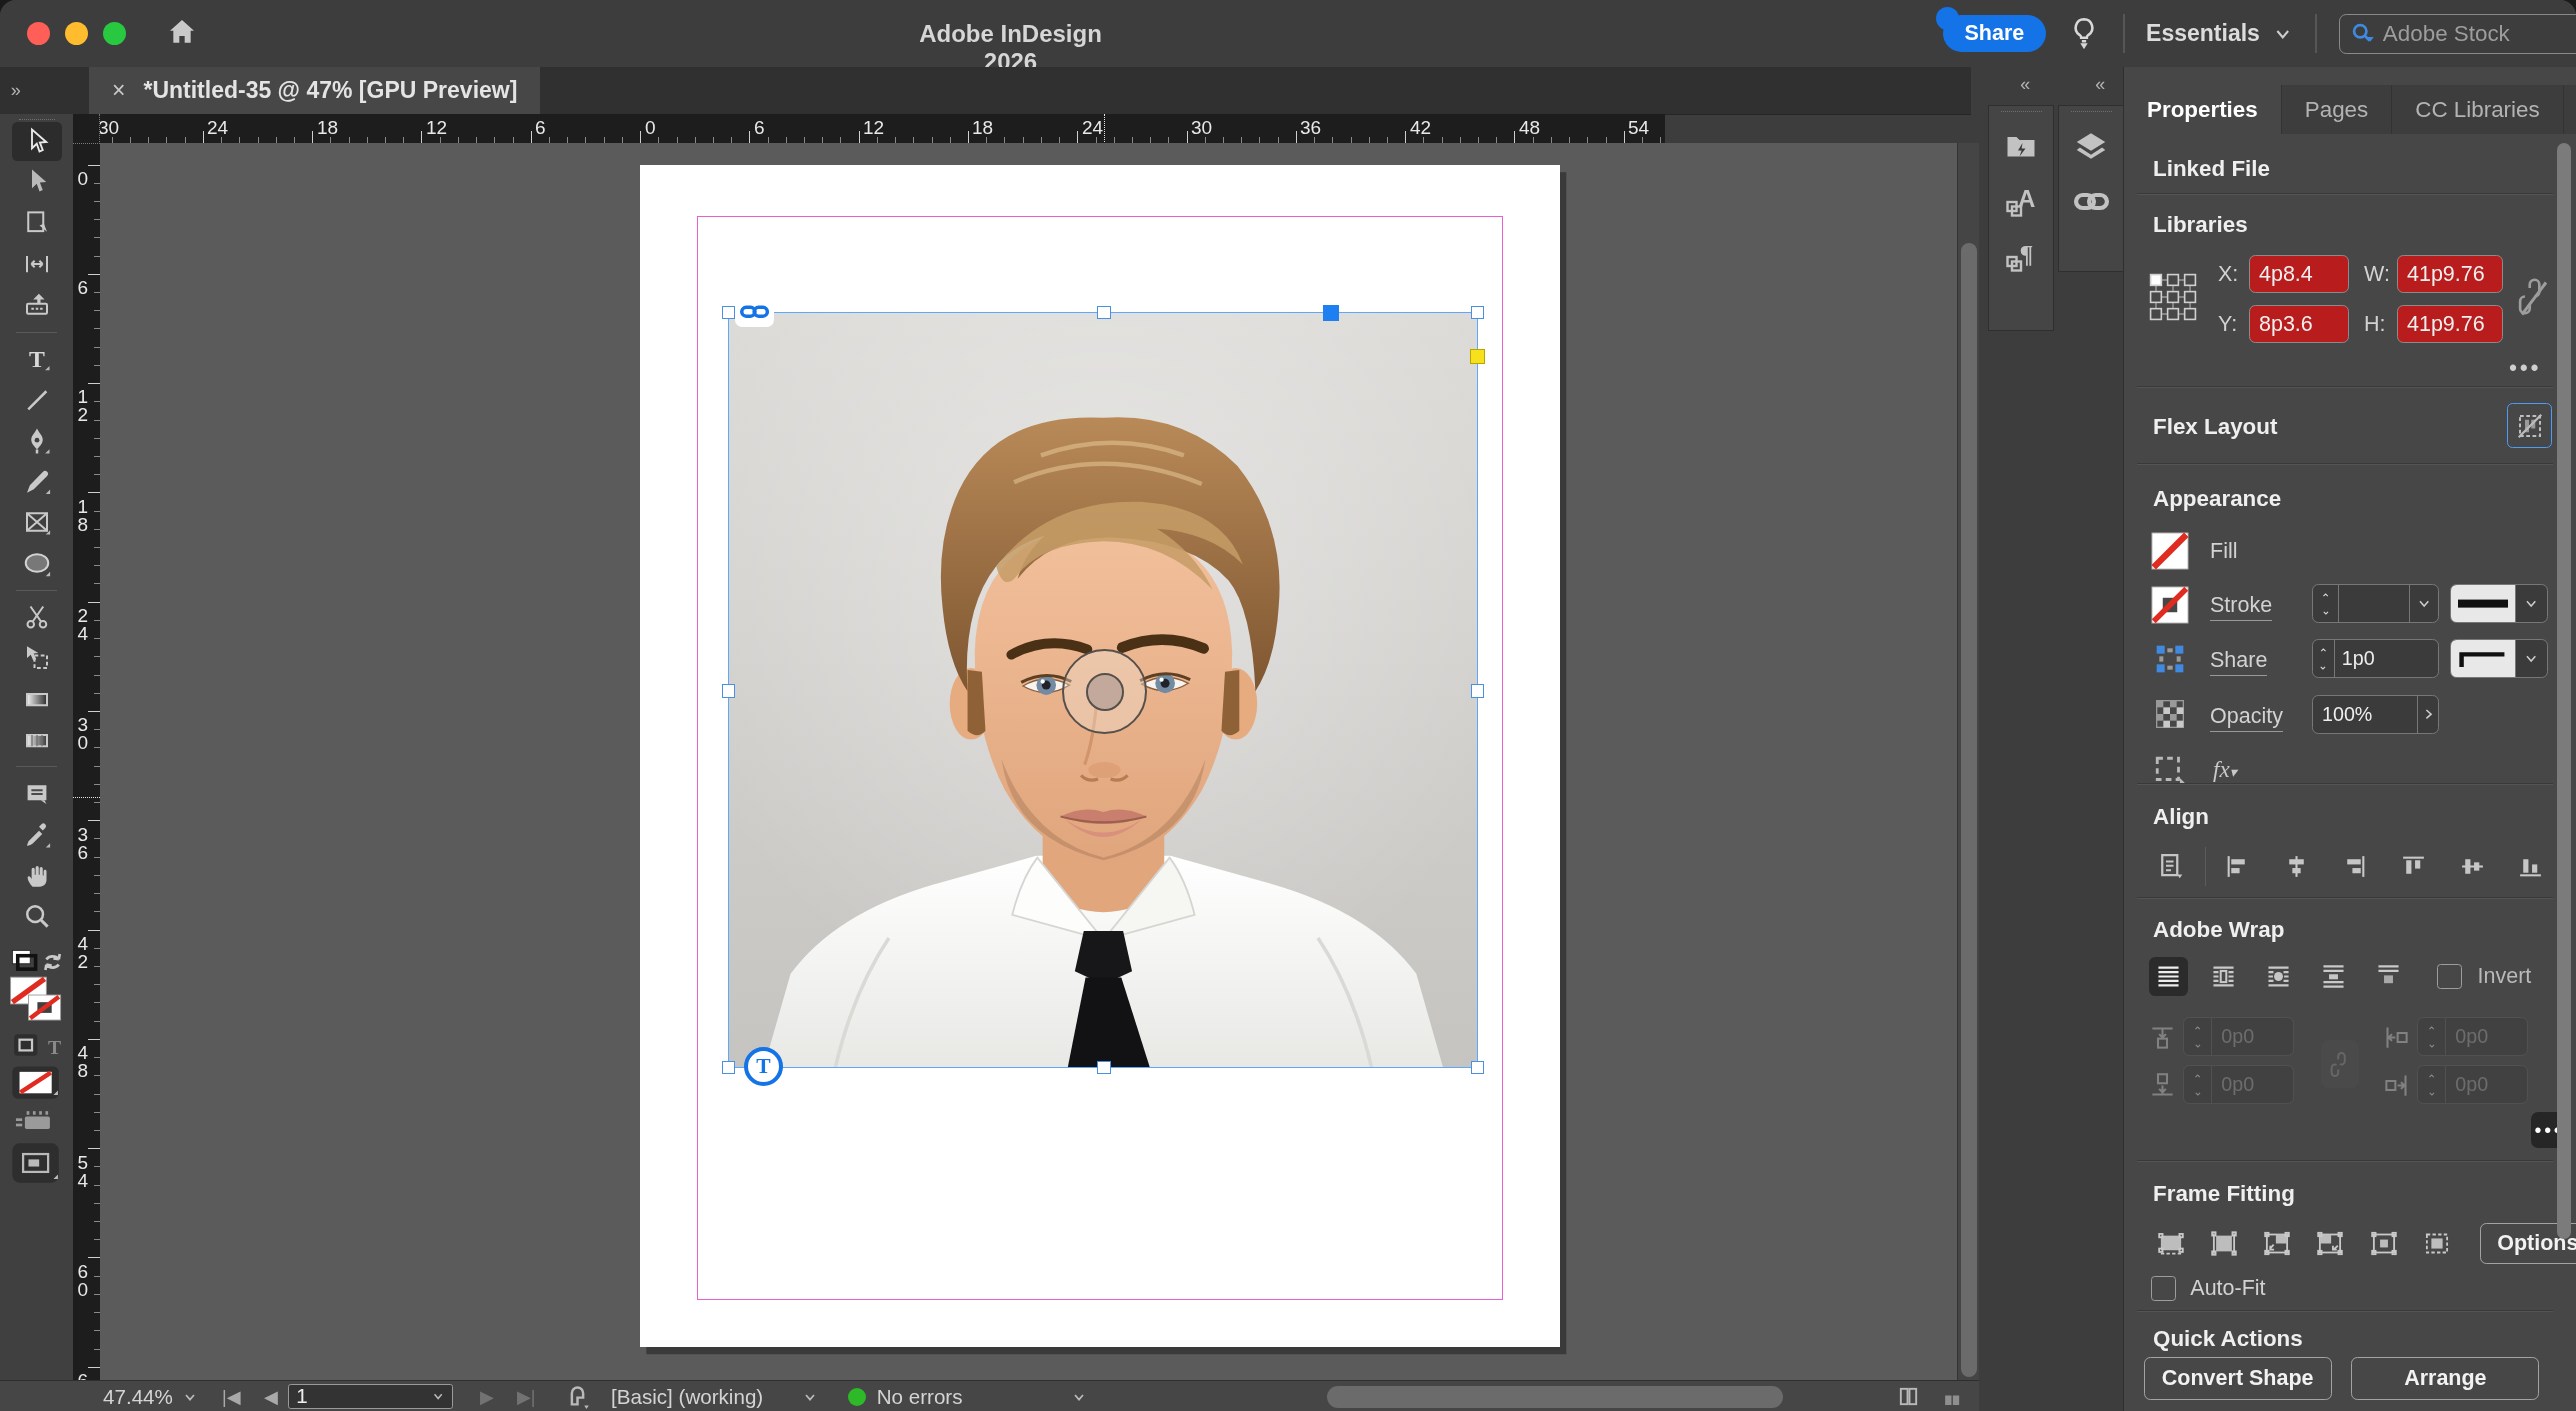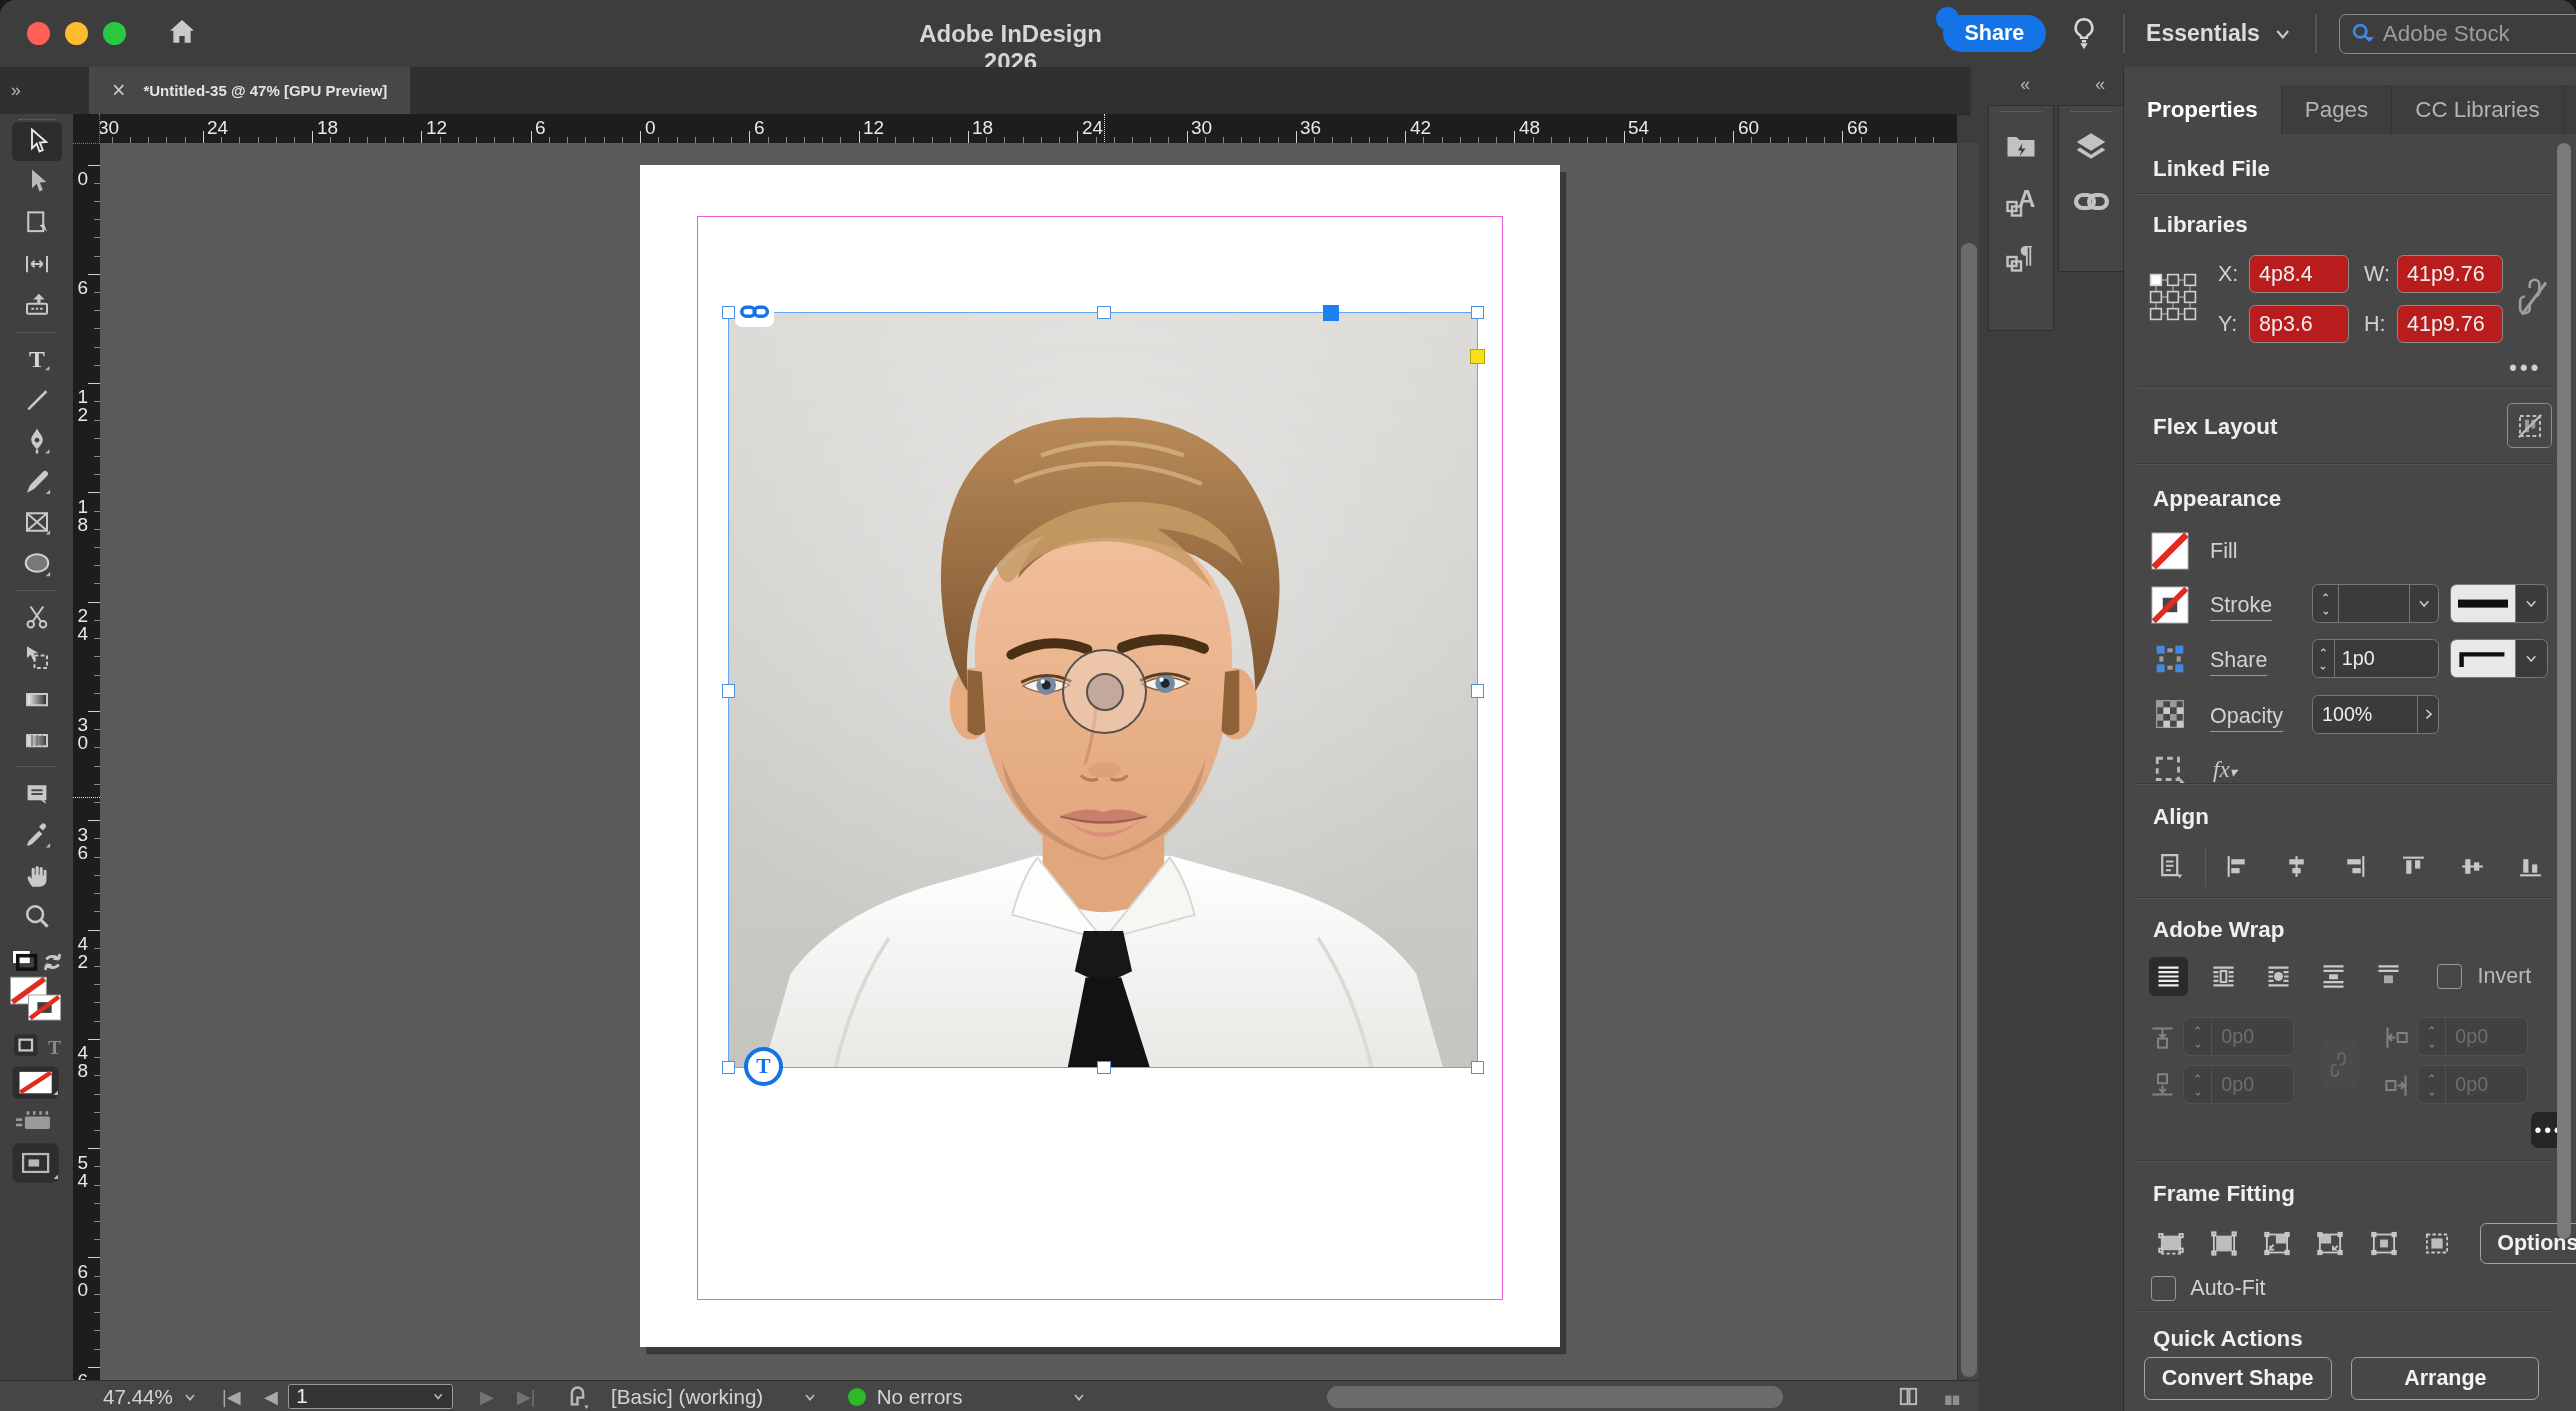--- a/index.html
+++ b/index.html
@@ -15,31 +15,31 @@
             padding:6.3px 21.5px;position:relative;}
   #sharebtn .notch{position:absolute;left:-7.2px;top:-8px;width:23px;height:23px;border-radius:50%;background:#1473e6;}
   .tdiv{width:1.8px;height:39px;background:#565656;}
   #wsname{font-size:23px;font-weight:bold;color:#dcdcdc;}
   #stockbox{width:229px;height:38px;border:1.8px solid #8a8a8a;border-radius:7.2px;display:flex;align-items:center;padding:0 9px;gap:7.2px;}
   #stockbox span{color:#9d9d9d;font-size:22.4px;}
   
   #tabbar{left:0;top:67px;width:1971px;height:47px;background:#303030;border-bottom:1.8px solid #262626;}
   #doctab{position:absolute;left:89px;top:0;height:47px;background:#474747;display:flex;align-items:center;padding:0 23px;gap:18px;}
   #doctab .x{color:#c9c9c9;font-size:23px;}
-  #doctab .t{color:#e4e4e4;font-size:15px;font-weight:bold;white-space:nowrap;}
+  #doctab .t{color:#e4e4e4;font-size:23px;font-weight:bold;white-space:nowrap;}
   .chev{color:#b5b5b5;font-size:18px;letter-spacing:-1.8px;}
   
   #toolbar{left:0;top:114px;width:73px;height:1267px;background:#404040;border-right:0.9px solid #303030;}
   .tool{width:50px;height:39px;margin:1.8px auto;display:flex;align-items:center;justify-content:center;border-radius:5.4px;color:#c9c9c9;}
   .tool.active{background:#2c2c2c;}
   .tooldiv{width:41px;height:0.9px;background:#5a5a5a;margin:7.2px auto;}
   .grip{width:36px;margin:5.4px auto 1.8px auto;border-top:1.8px dotted #6f6f6f;}
   
   .ruler{background:#1d1d1d;overflow:hidden;}
-  #hruler{left:73px;top:114px;width:1884px;height:29.5px;border-bottom:0.9px solid #000;}
+  #hruler{left:73px;top:114px;width:1592px;height:29.5px;border-bottom:0.9px solid #000;}
   #vruler{left:73px;top:143px;width:27px;height:1237px;border-right:0.9px solid #000;}
   #rcorner{left:73px;top:114px;width:27px;height:29.5px;background:#1d1d1d;border-right:0.9px dotted #7a7a7a;border-bottom:0.9px dotted #7a7a7a;box-sizing:border-box;}
   .rlabel{position:absolute;color:#e8e8e8;font-size:19px;}
   .rtickM{position:absolute;background:#cfcfcf;}
   .rtickm{position:absolute;background:#8a8a8a;}
   
   #canvas{left:100px;top:143px;width:1857px;height:1237px;background:#5b5b5b;overflow:hidden;}
   #page{position:absolute;left:540px;top:21.5px;width:920px;height:1182px;background:#fff;box-shadow:6.3px 7.2px 0 rgba(25,25,25,.5);}
   #margins{position:absolute;left:57px;top:51px;width:804px;height:1082px;border:1.3px solid #e75fd0;}
   #frame{position:absolute;left:628px;top:169px;width:750px;height:756px;}

